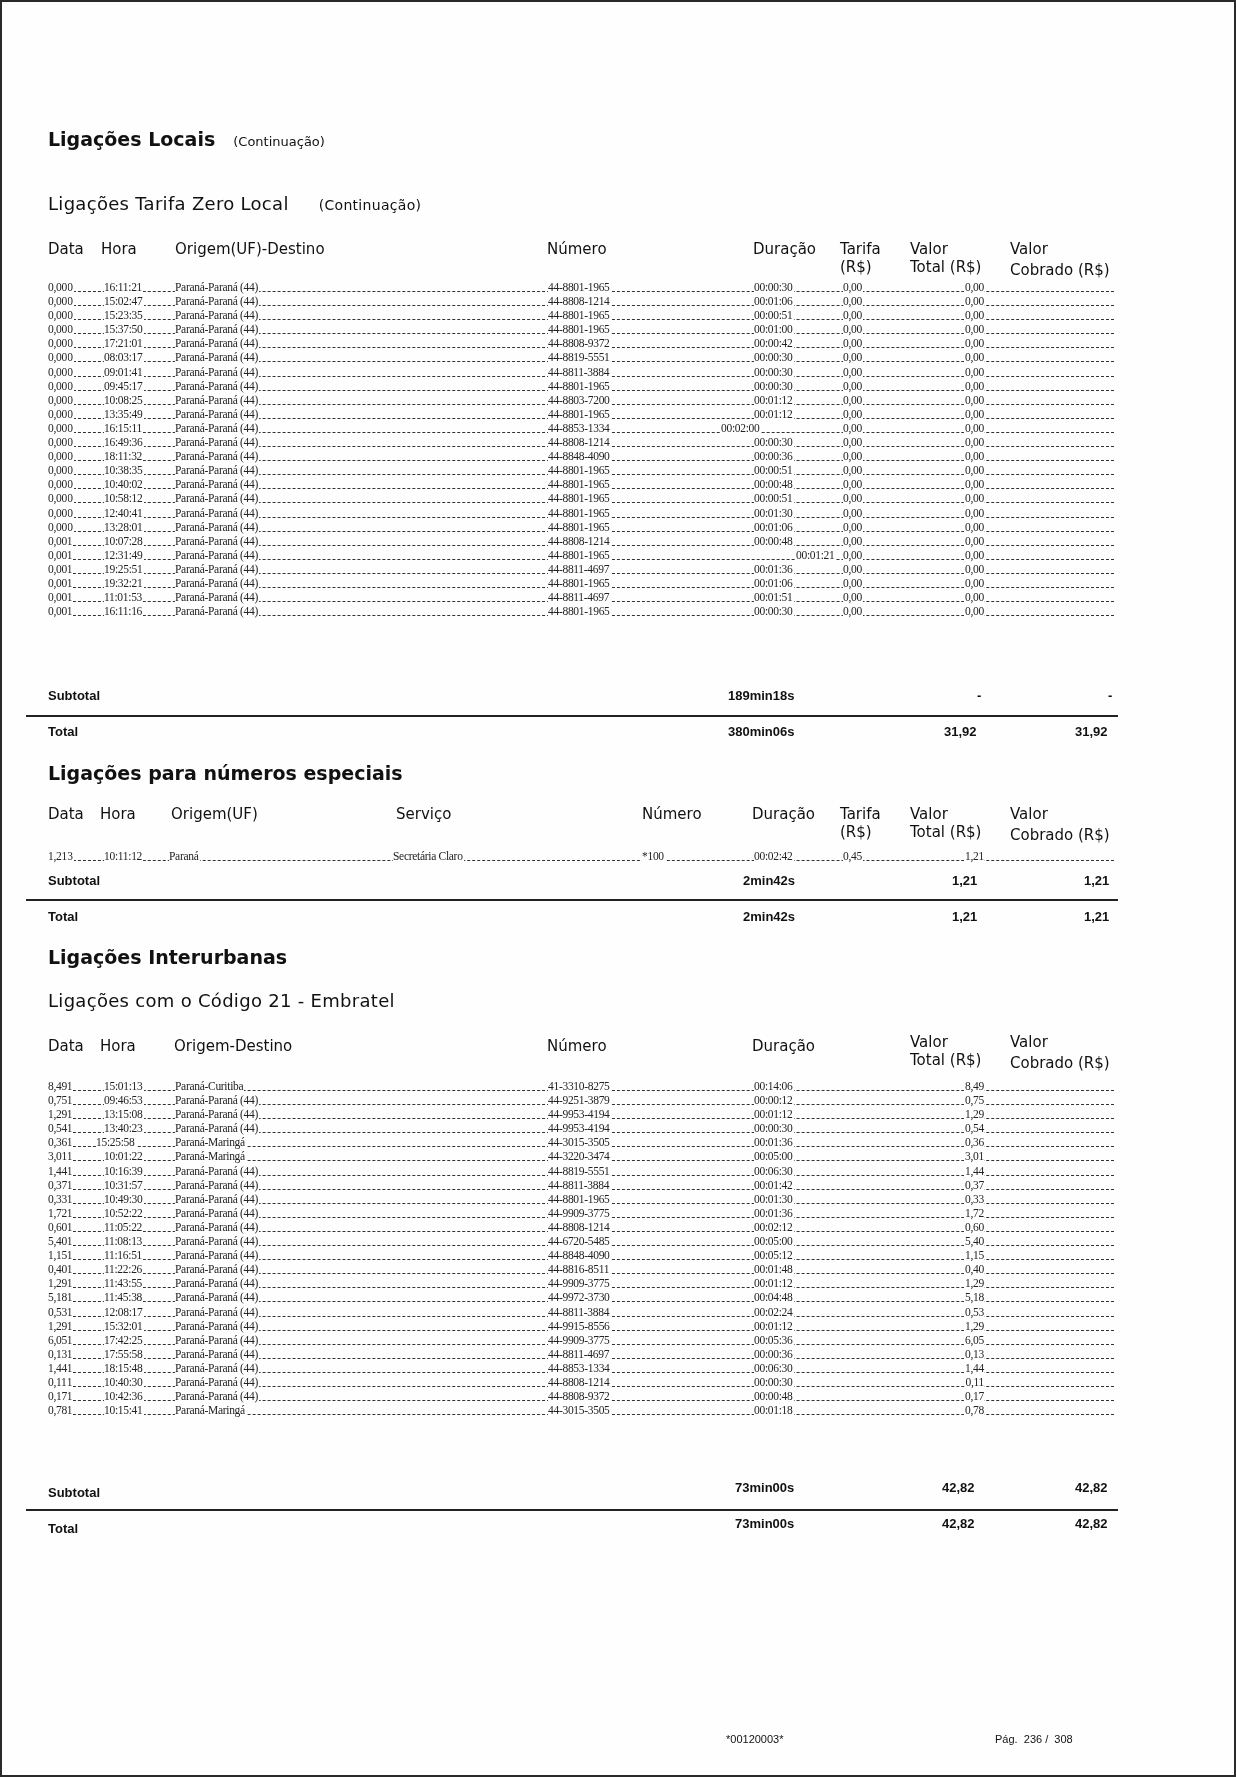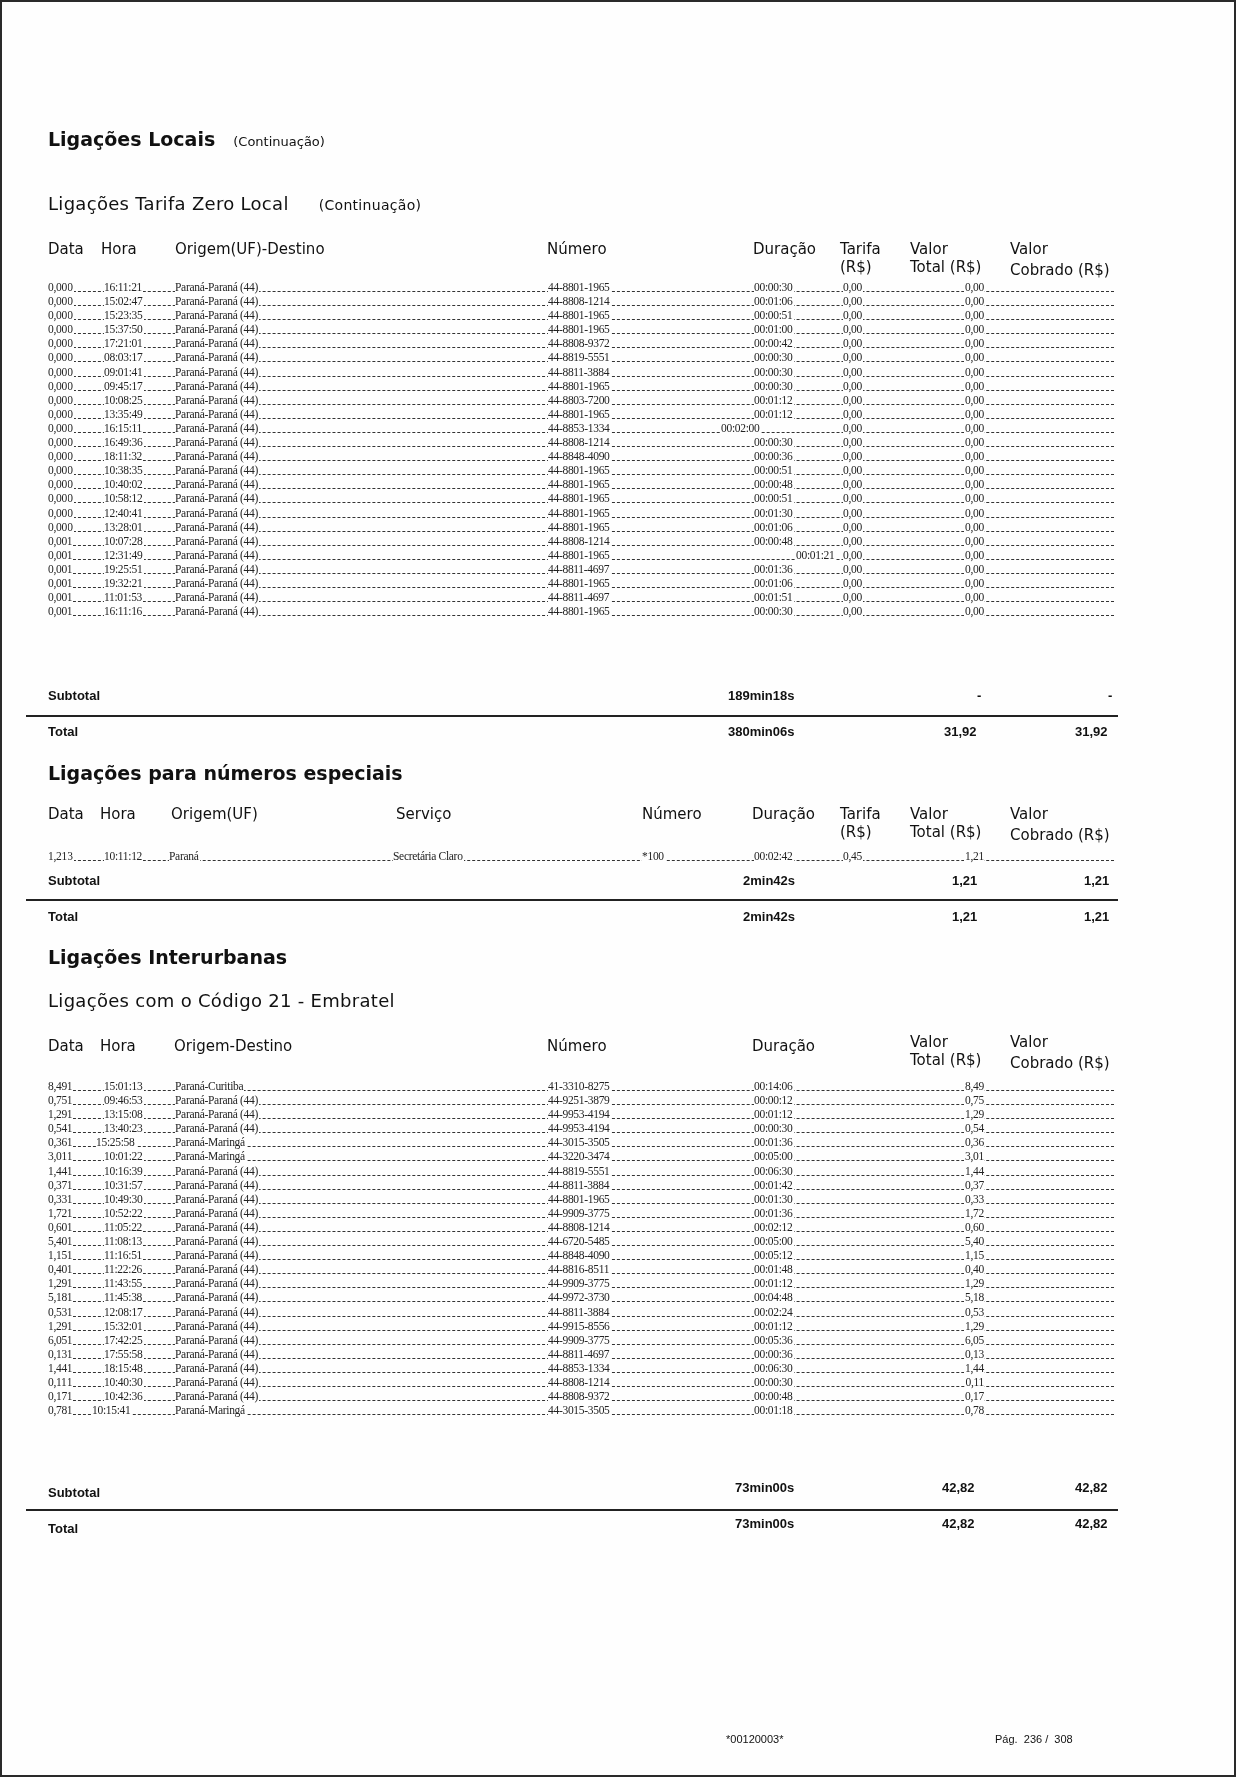--- a/index.html
+++ b/index.html
@@ -555,21 +555,21 @@
         <span style="left: 0px;">22/11</span>
         <span style="left: 56px;">10:42:36</span>
         <span style="left: 127px;">Paraná-Paraná (44)</span>
         <span style="left: 500px;">44-8808-9372</span>
         <span style="left: 706px;">00:00:48</span>
         <span class="r" style="right: 130px;">0,17</span>
         <span>0,17</span>
       </div>
       <div class="row">
         <span style="left: 0px;">22/11</span>
-        <span style="left: 44px;">10:15:41</span>
+        <span style="left: 56px;">10:15:41</span>
         <span style="left: 127px;">Paraná-Maringá</span>
         <span style="left: 500px;">44-3015-3505</span>
         <span style="left: 706px;">00:01:18</span>
         <span class="r" style="right: 130px;">0,78</span>
         <span>0,78</span>
       </div>
     </div>
   <div class="sum" style="left:46px; top:1483px;">Subtotal</div>
   <div class="sum" style="left:733px; top:1478px;">73min00s</div>
   <div class="sum" style="left:940px; top:1478px;">42,82</div>

